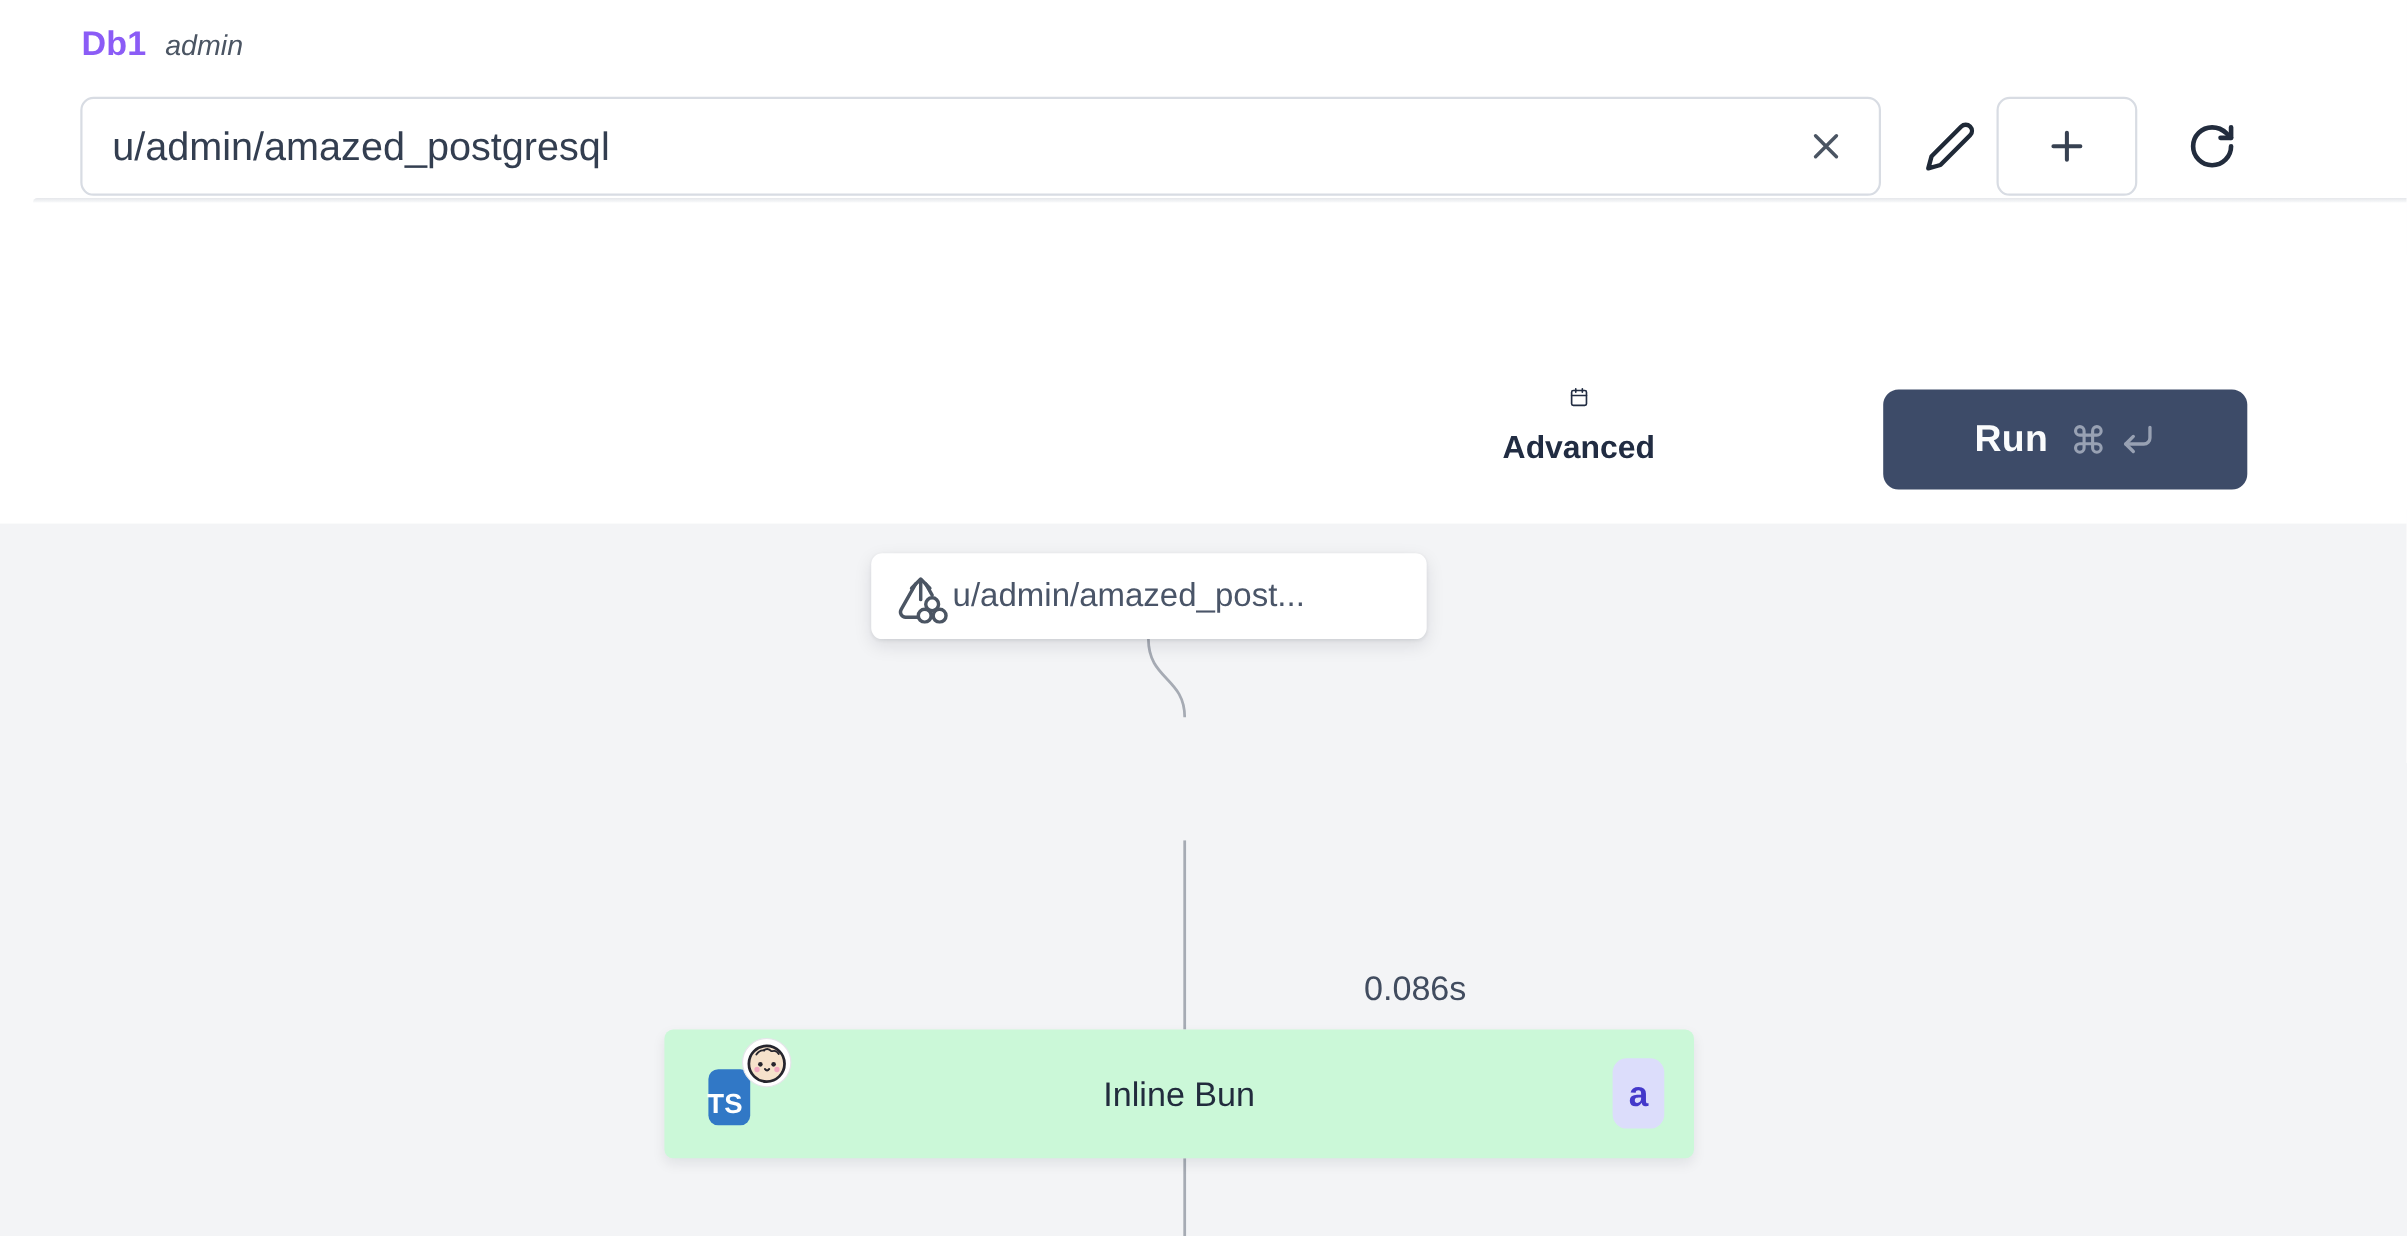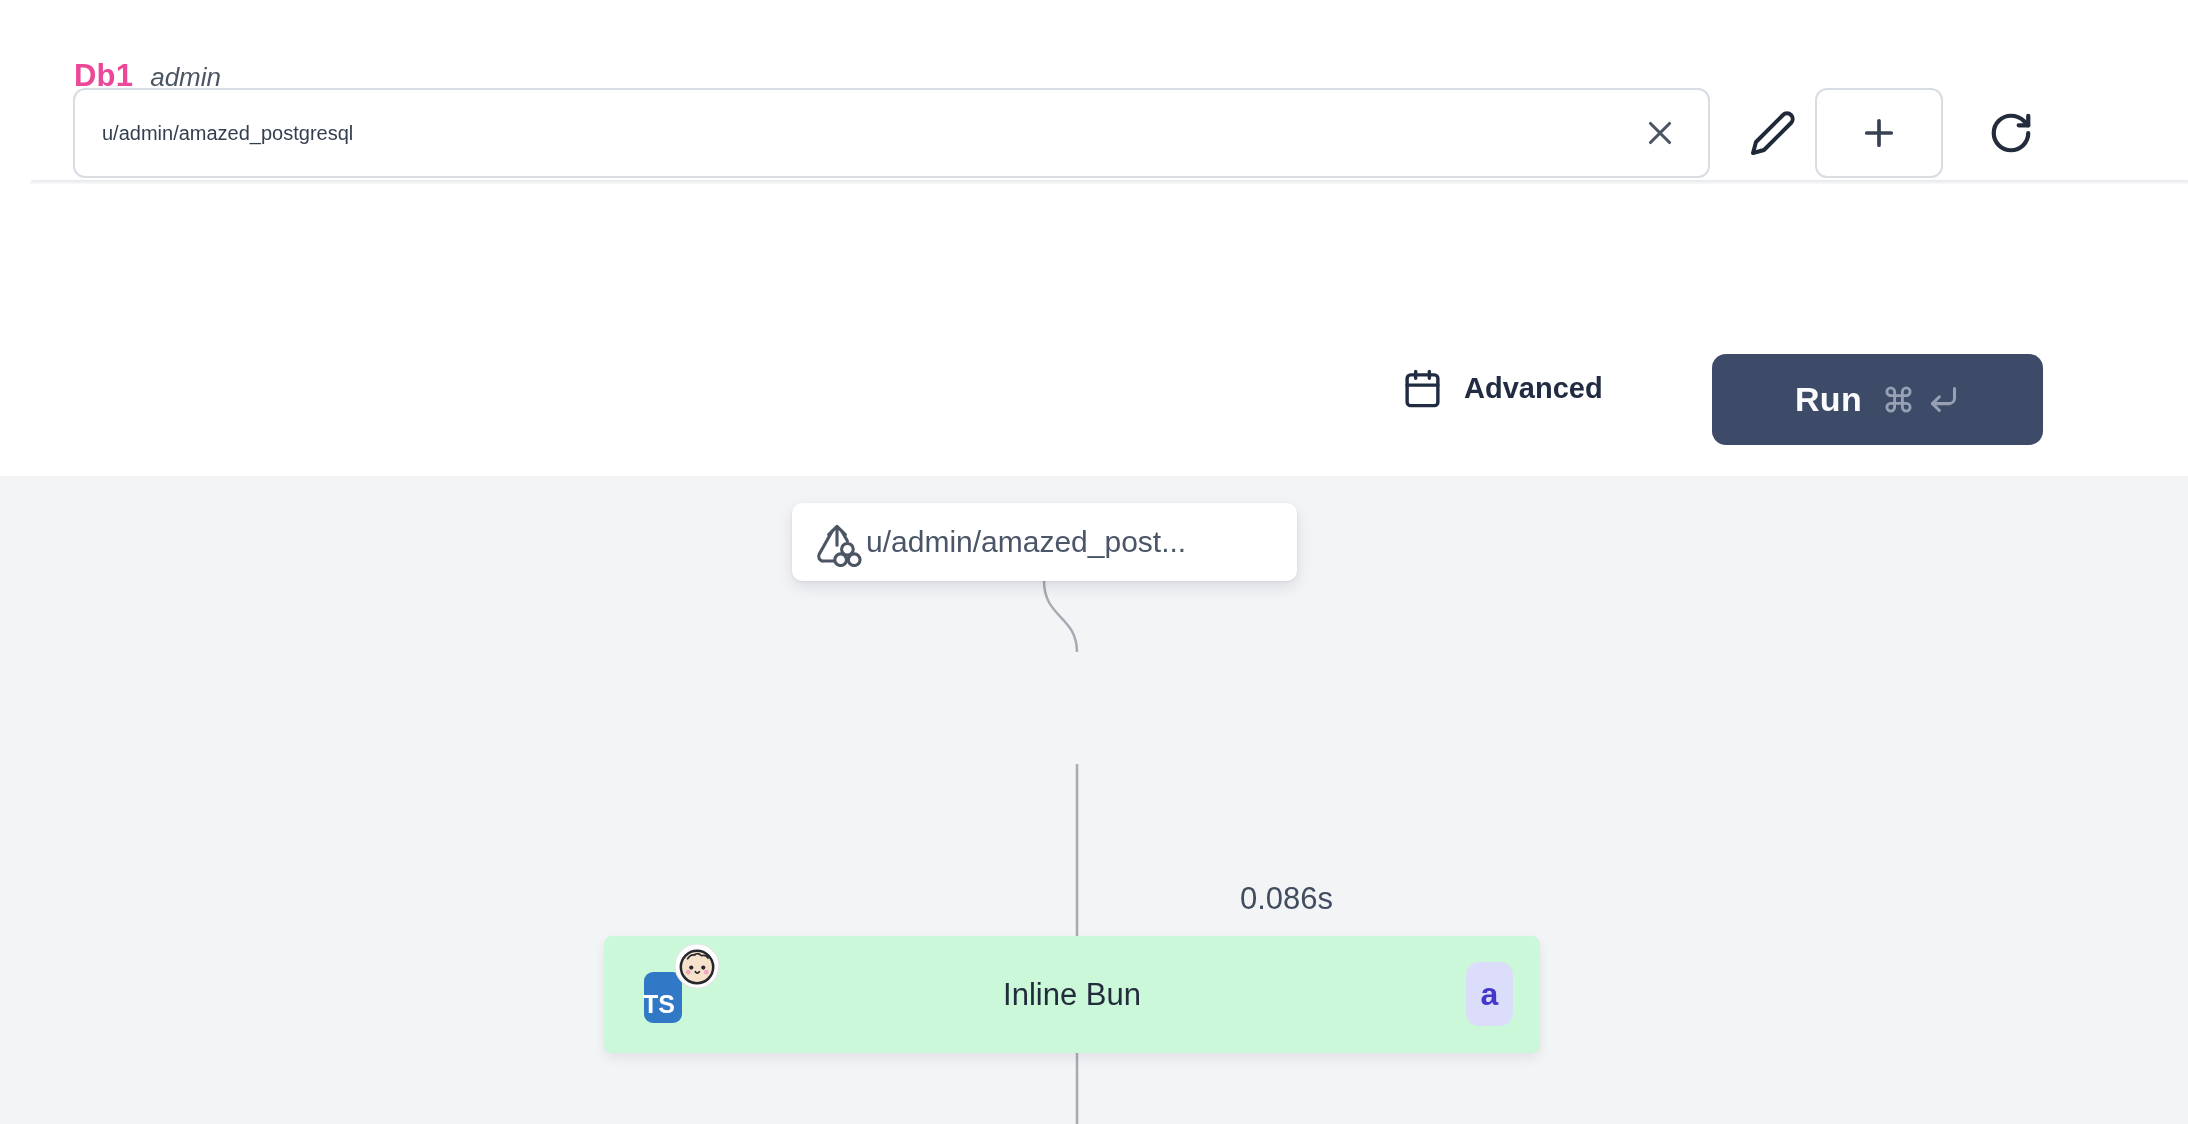--- a/index.html
+++ b/index.html
@@ -1,41 +1,41 @@
 <!DOCTYPE html>
 <html><head>
 <meta charset="utf-8">
 <style>
   * { margin:0; padding:0; box-sizing:border-box; }
   body { font-family:"Liberation Sans","DejaVu Sans",sans-serif; background:#fff; }
   .screen { position:relative; width:2188px; height:1124px; background:#ffffff; overflow:hidden; }
 
   
   .field-label-row { position:absolute; left:74px; top:22px; display:flex; align-items:baseline; gap:17px; }
-  .field-label { font-size:31px; font-weight:700; color:#ec4899; letter-spacing:.2px;margin-top:36px; }
+  .field-label { font-size:31px; font-weight:700; color:#8b5cf6; letter-spacing:.2px; }
   .field-type  { font-size:26px; font-style:italic; color:#4b5563; }
 
   .resource-input { position:absolute; left:73px; top:88px; width:1637px; height:90px;
     border:2px solid #d8dce3; border-radius:12px; background:#fff;
-    font-family:inherit; font-size:20px; color:#333e50; padding:0 100px 0 27px; outline:none; }
+    font-family:inherit; font-size:36px; color:#333e50; padding:0 100px 0 27px; outline:none; }
 
   .icon-btn { position:absolute; display:flex; align-items:center; justify-content:center;
     background:transparent; border:none; cursor:pointer; }
   .clear-input-button   { left:1628px; top:101px; width:64px; height:64px; }
   .edit-resource-button { left:1738px; top:98px;  width:70px; height:70px; }
   .add-resource-button  { left:1815px; top:88px;  width:128px; height:90px;
     border:2px solid #d8dce3; border-radius:12px; background:#fff; }
   .refresh-resource-button { left:1978px; top:100px; width:66px; height:66px; }
 
   .section-divider { position:absolute; left:30px; top:180px; width:2158px; height:4px;
     background:linear-gradient(to bottom,#e5e7eb,#f8f9fa); border-top-left-radius:8px; }
 
   
-  .advanced-button { position:absolute; left:1402px; top:352px; height:72px;
-    display:flex; align-items:center; gap:21px; background:transparent; border:none; cursor:pointer; }
+  .advanced-button { position:absolute; left:1366px; top:352px; height:72px;
+    display:flex; align-items:center; gap:21px; background:transparent; border:none; cursor:pointer;flex-direction:column; }
   .advanced-label { font-size:29px; font-weight:700; color:#212c42; }
 
   .run-button { position:absolute; left:1712px; top:342px; width:331px; height:91px;
     border:none; border-radius:14px; background:#3d4b68; cursor:pointer;
     display:flex; align-items:center; justify-content:center; gap:13px;margin-top:12px; }
   .run-label { color:#fafbfc; font-size:34px; font-weight:700; margin-right:8px; letter-spacing:.3px; }
 
   
   .flow-canvas { position:absolute; left:0; top:476px; width:2188px; height:648px; background:#f3f4f6; }
   .edges-svg { position:absolute; inset:0; pointer-events:none; }

